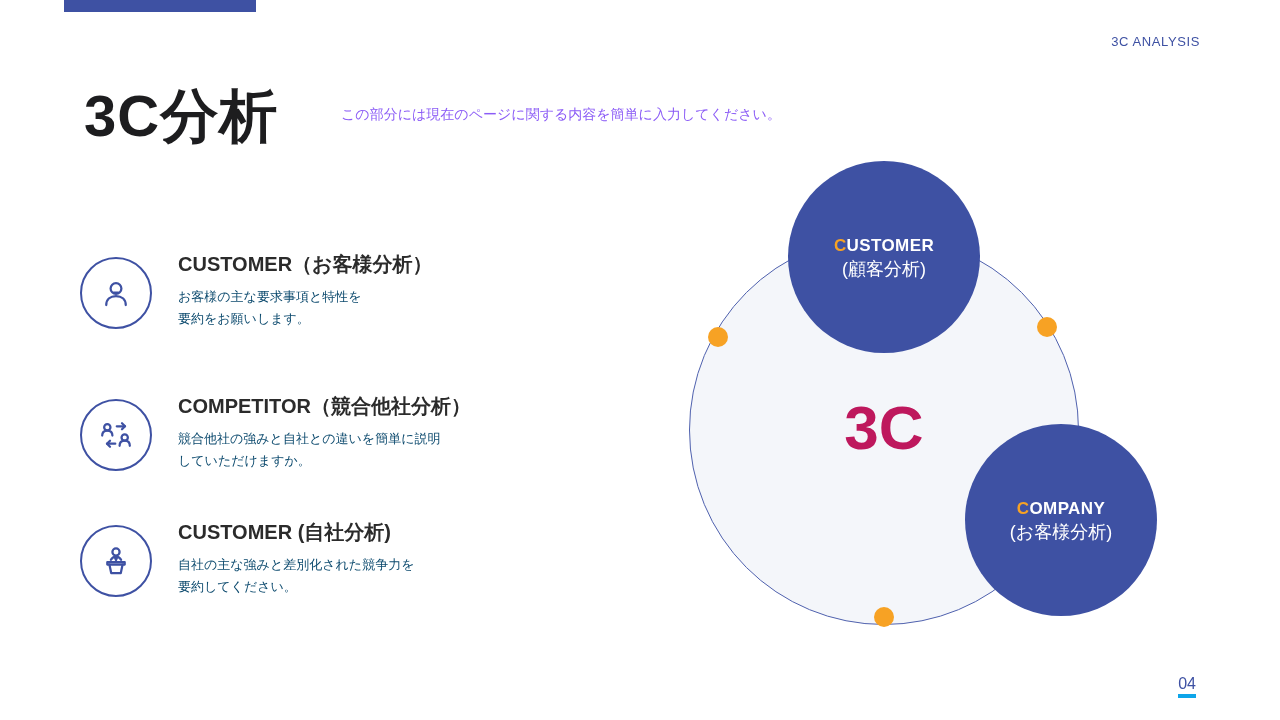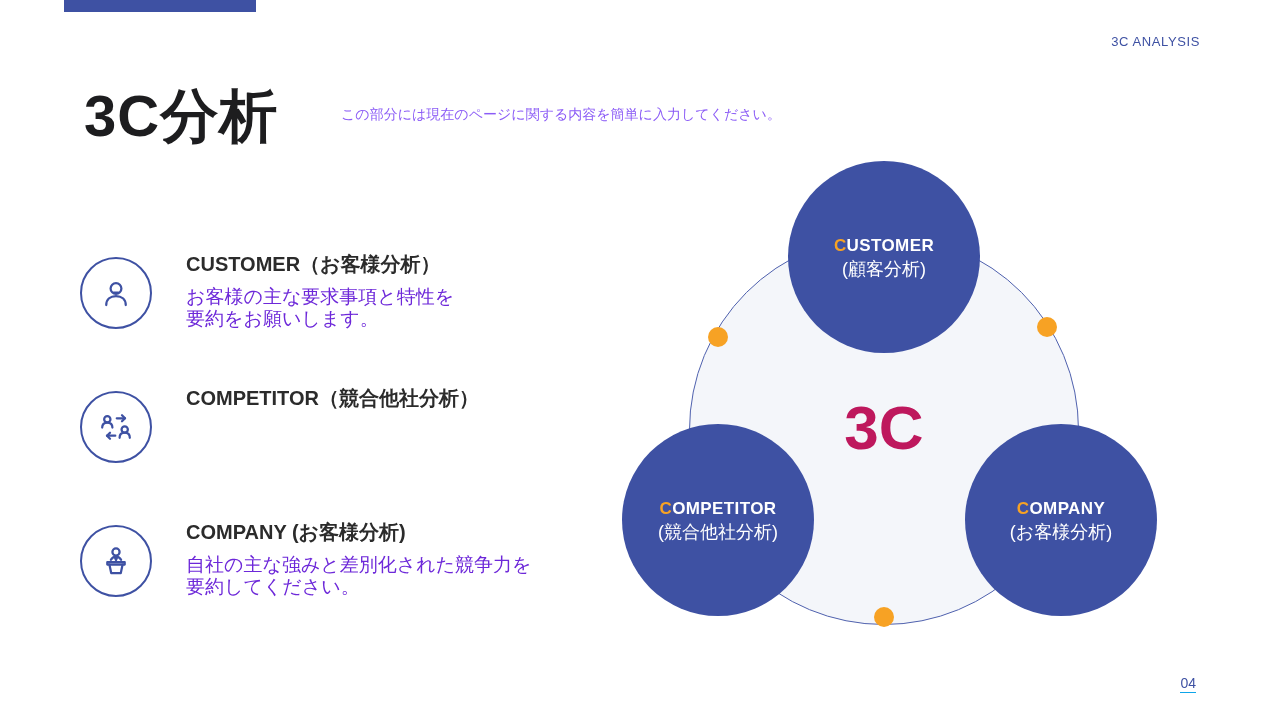--- a/index.html
+++ b/index.html
@@ -50,48 +50,48 @@
     color: #8b5cf6;
   }
   
   .list-item {
     position: absolute;
     left: 80px;
     display: flex;
     align-items: flex-start;
   }
   .item-1 { top: 250px; }
-  .item-2 { top: 384px; }
+  .item-2 { top: 392px; }
   .item-3 { top: 518px; }
   .item-icon-circle {
     flex: 0 0 auto;
     width: 72px;
     height: 72px;
     margin-top: 7px;
     border: 2px solid #3E51A3;
     border-radius: 50%;
     box-sizing: border-box;
     display: flex;
     align-items: center;
     justify-content: center;
   }
   .item-text {
-    margin-left: 34px;
+    margin-left: 26px;
   }
   .item-heading {
     font-size: 20px;
     font-weight: 600;
     color: #2b2b2b;
     line-height: 28px;
     margin-bottom: 8px;
   }
   .item-body {
-    font-size: 19px;
+    font-size: 13px;
     line-height: 22px;
-    color: #6d28d9;
+    color: #0c4a6e;
   }
   
   .big-circle {
     position: absolute;
     left: 689px;
     top: 235px;
     width: 390px;
     height: 390px;
     border-radius: 50%;
     background: #f4f6fa;
@@ -143,23 +143,23 @@
     border-radius: 50%;
     background: #F7A224;
   }
   .dot-left { left: 708px; top: 327px; }
   .dot-right { left: 1037px; top: 317px; }
   .dot-bottom { left: 874px; top: 607px; }
   .page-number {
     position: absolute;
     right: 84px;
     top: 675px;
-    font-size: 14px;
+    font-size: 16px;
     color: #3E51A3;
-    border-bottom: 1px solid #0ea5e9;
+    border-bottom: 4px solid #0ea5e9;
     padding-bottom: 1px;
   }
   .icon-svg { display: block; }
 </style>
 </head>
 <body>
 
 <div class="slide">
 
   <div class="top-bar"></div>
@@ -195,58 +195,58 @@
         <path d="M12.5 6.2 h5.5"></path>
         <path d="M16 4.2 l2 2 -2 2"></path>
         <circle cx="17.8" cy="13.6" r="2.1"></circle>
         <path d="M14.4 19.2 c0-2.2 1.5-3.4 3.4-3.4 s3.4 1.2 3.4 3.4"></path>
         <path d="M11.5 17.8 h-5.5"></path>
         <path d="M8 15.8 l-2 2 2 2"></path>
       </svg>
     </div>
     <div class="item-text">
       <div class="item-heading">COMPETITOR（競合他社分析）</div>
+      <div class="item-body">
+        <div>競合他社の強みと自社との違いを簡単に説明</div>
+        <div>していただけますか。</div>
+      </div>
     </div>
   </div>
 
   <div class="list-item item-3">
     <div class="item-icon-circle">
       <svg class="icon-svg" width="36" height="36" viewBox="0 0 24 24" fill="none" stroke="#3E51A3" stroke-width="1.5" stroke-linecap="round" stroke-linejoin="round">
         <circle cx="12" cy="6" r="2.4"></circle>
         <path d="M8.6 11.2 c0.8-1.6 2-2.2 3.4-2.2 s2.6 0.6 3.4 2.2"></path>
         <path d="M11.2 9.4 l0.8 2 0.8-2"></path>
         <path d="M6.2 12.8 h11.6 v1.6 h-11.6 z"></path>
         <path d="M7.6 14.4 l1.2 5.6 h6.4 l1.2-5.6"></path>
       </svg>
     </div>
     <div class="item-text">
-      <div class="item-heading">COMPANY (お客様分析)</div>
+      <div class="item-heading">CUSTOMER (自社分析)</div>
       <div class="item-body">
         <div>自社の主な強みと差別化された競争力を</div>
         <div>要約してください。</div>
       </div>
     </div>
   </div>
 
   <div class="big-circle"></div>
   <div class="center-label">3C</div>
 
   <div class="dot dot-left"></div>
   <div class="dot dot-right"></div>
   <div class="dot dot-bottom"></div>
 
   <div class="node node-top">
     <div class="node-name"><span class="first-letter">C</span><span>USTOMER</span></div>
     <div class="node-sub">(顧客分析)</div>
   </div>
 
-  <div class="node node-left">
-    <div class="node-name"><span class="first-letter">C</span><span>OMPETITOR</span></div>
-    <div class="node-sub">(競合他社分析)</div>
-  </div>
 
   <div class="node node-right">
     <div class="node-name"><span class="first-letter">C</span><span>OMPANY</span></div>
     <div class="node-sub">(お客様分析)</div>
   </div>
 
   <div class="page-number">04</div>
 
 </div>
 

